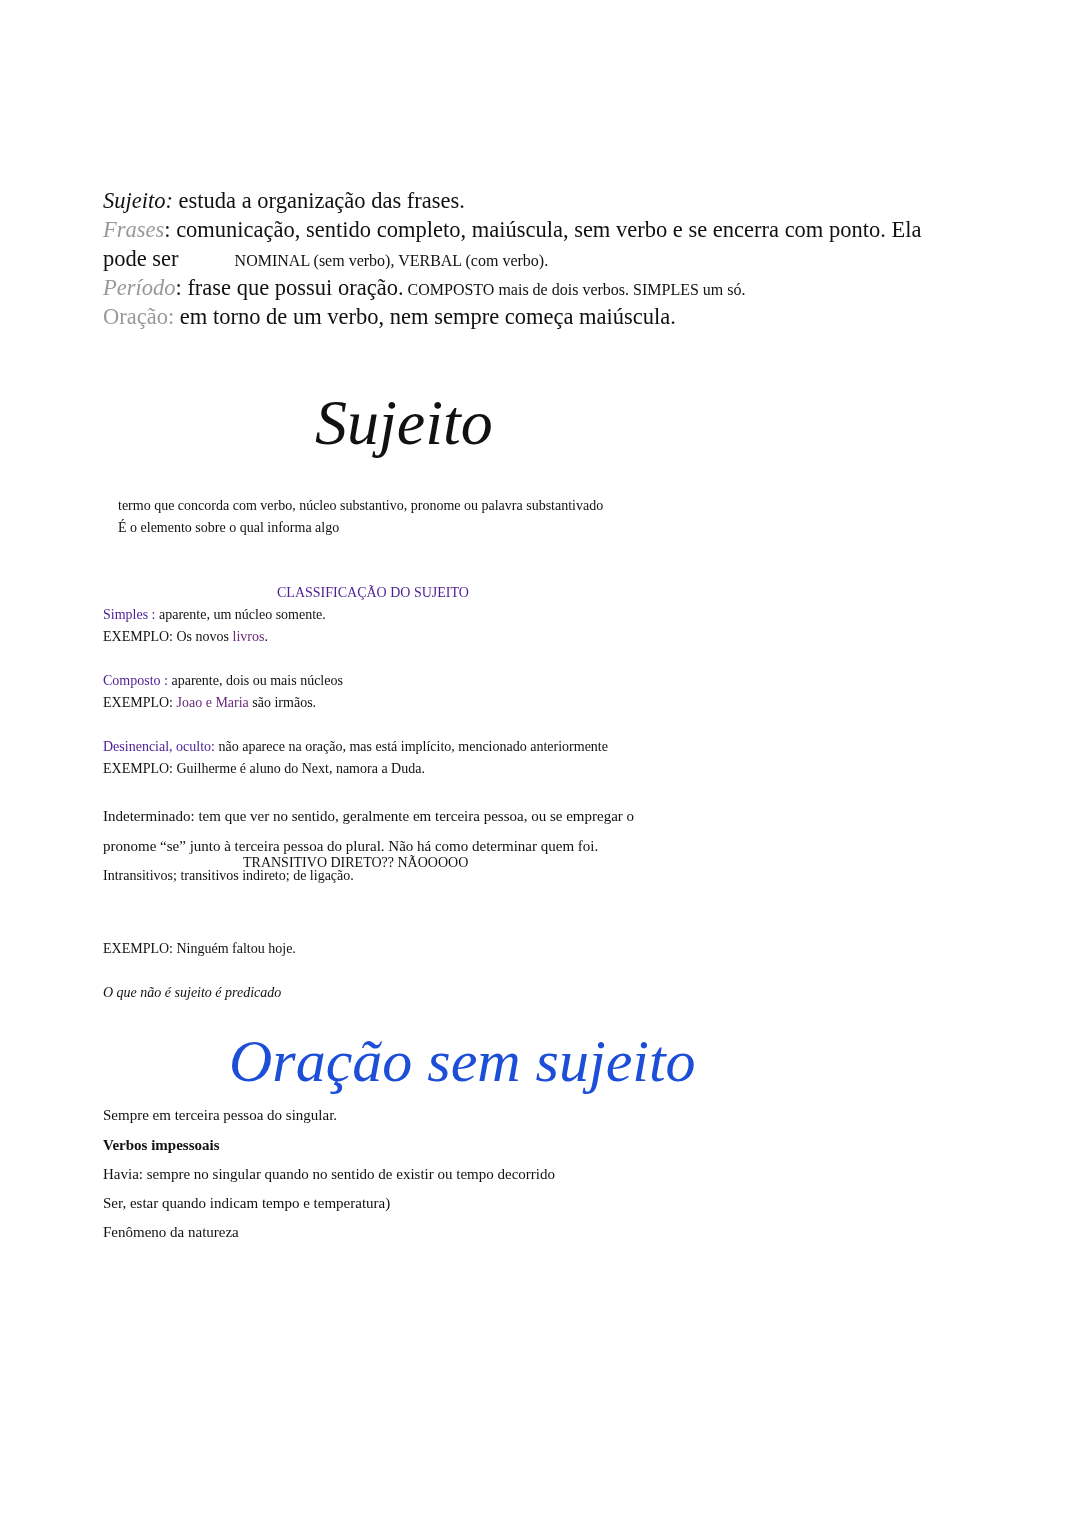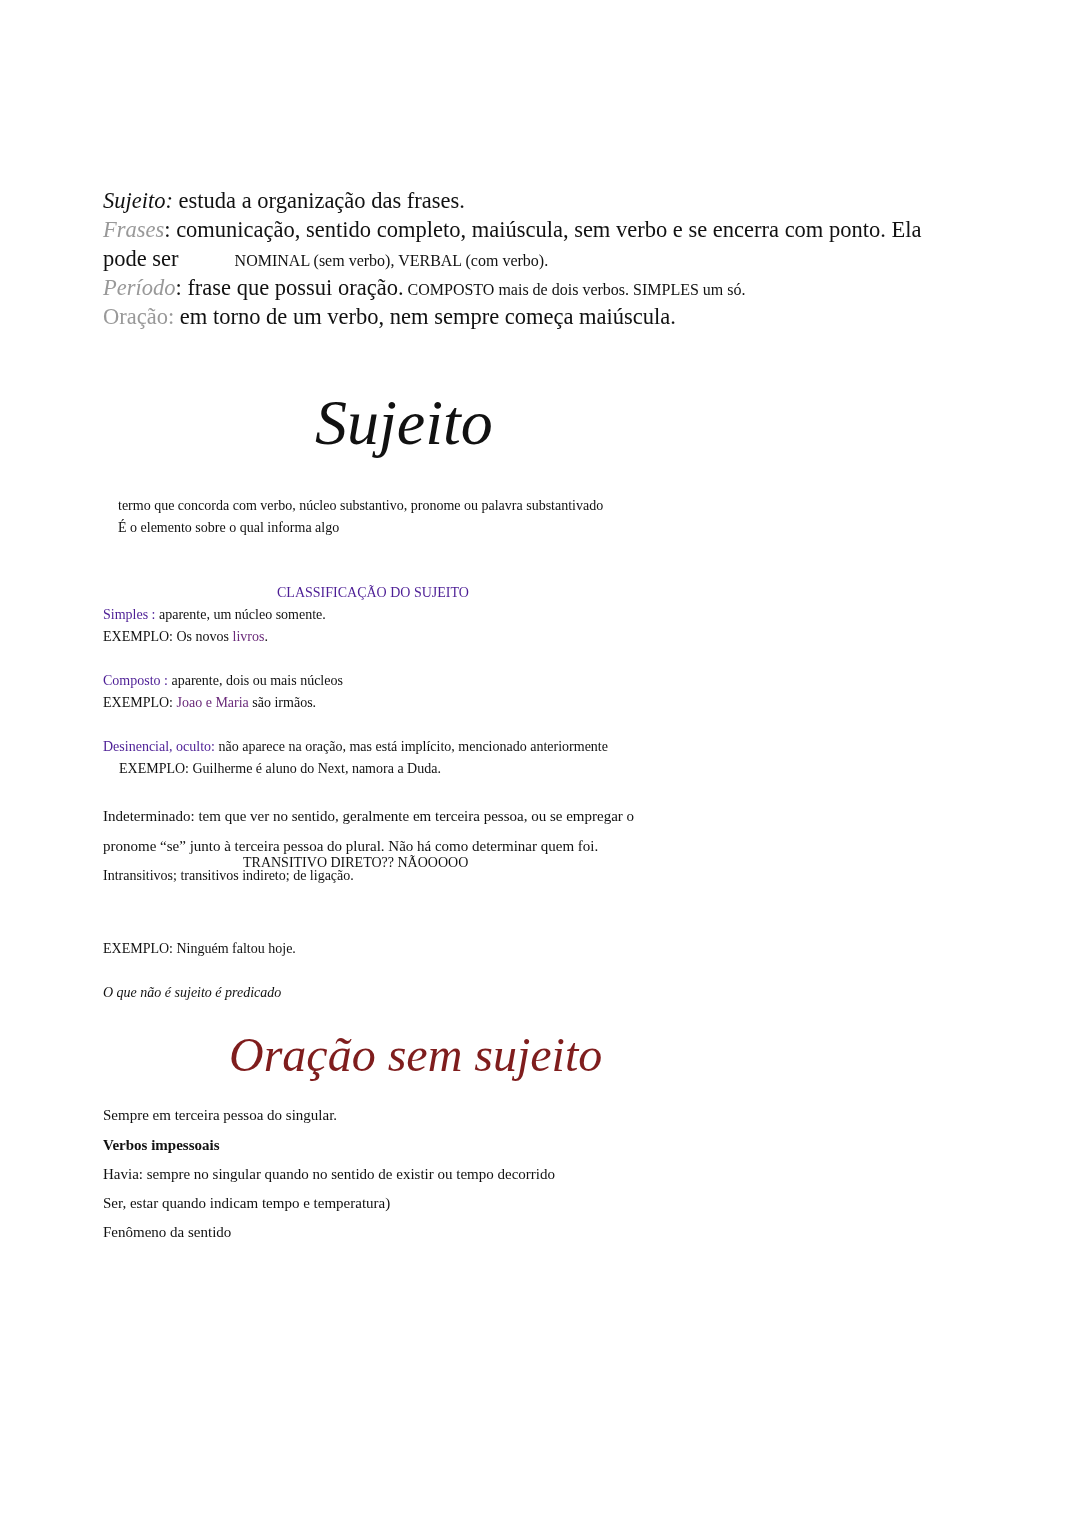--- a/index.html
+++ b/index.html
@@ -7,21 +7,21 @@
            font-family: "Liberation Serif", "DejaVu Serif", serif; color: #111111; }
     .abs { position: absolute; white-space: nowrap; }
     .l22 { font-size: 22.5px; line-height: 29px; }
     .s16 { font-size: 16px; }
     .s18 { font-size: 14px; line-height: 22px; }
     .grey { color: #999999; }
     .it { font-style: italic; }
     .blue { color: #4c1d95; }
     .purple { color: #6a2a7a; }
     .heading-black { font-size: 64px; font-style: italic; color: #111111; }
-    .heading-blue { font-size: 48px; font-style: italic; color: #7f1d1d; }
+    .heading-blue { font-size: 60px; font-style: italic; color: #1d4ed8; }
     .big { font-size: 15px; line-height: 29.5px; }
   </style>
 </head>
 <body>
 
 <div class="abs l22" style="left:103px; top:186px;">
   <span class="it">Sujeito:</span><span> estuda a organização das frases.</span>
 </div>
 <div class="abs l22" style="left:103px; top:215px;">
   <span class="it grey">Frases</span><span>: comunicação, sentido completo, maiúscula, sem verbo e se encerra com ponto. Ela</span>
@@ -53,30 +53,30 @@
 <div class="abs s18" style="left:103px; top:670px;">
   <span class="blue">Composto :</span><span> aparente, dois ou mais núcleos</span>
 </div>
 <div class="abs s18" style="left:103px; top:692px;">
   <span>EXEMPLO: </span><span class="purple">Joao e Maria</span><span> são irmãos.</span>
 </div>
 
 <div class="abs s18" style="left:103px; top:736px;">
   <span class="blue">Desinencial, oculto:</span><span> não aparece na oração, mas está implícito, mencionado anteriormente</span>
 </div>
-<div class="abs s18" style="left:103px; top:758px;margin-left:16px;">EXEMPLO: Guilherme é aluno do Next, namora a Duda.</div>
+<div class="abs s18" style="left:103px; top:758px;">EXEMPLO: Guilherme é aluno do Next, namora a Duda.</div>
 
 <div class="abs big" style="left:103px; top:802px;">Indeterminado: tem que ver no sentido, geralmente em terceira pessoa, ou se empregar o</div>
 <div class="abs big" style="left:103px; top:832px;">pronome “se” junto à terceira pessoa do plural. Não há como determinar quem foi.</div>
 <div class="abs s18" style="left:103px; top:865px;">Intransitivos; transitivos indireto; de ligação.</div>
 <div class="abs s18" style="left:243px; top:852px;">TRANSITIVO DIRETO?? NÃOOOOO</div>
 
 <div class="abs s18" style="left:103px; top:938px;">EXEMPLO: Ninguém faltou hoje.</div>
 
 <div class="abs s18 it" style="left:103px; top:982px;">O que não é sujeito é predicado</div>
 
 <div class="abs heading-blue" style="left:229px; top:1027px;">Oração sem sujeito</div>
 
 <div class="abs big" style="left:103px; top:1101px;">Sempre em terceira pessoa do singular.</div>
 <div class="abs big" style="left:103px; top:1131px;font-weight:bold;">Verbos impessoais</div>
 <div class="abs big" style="left:103px; top:1160px;">Havia: sempre no singular quando no sentido de existir ou tempo decorrido</div>
 <div class="abs big" style="left:103px; top:1189px;">Ser, estar quando indicam tempo e temperatura)</div>
-<div class="abs big" style="left:103px; top:1218px;">Fenômeno da sentido</div>
+<div class="abs big" style="left:103px; top:1218px;">Fenômeno da natureza</div>
 
 </body></html>

